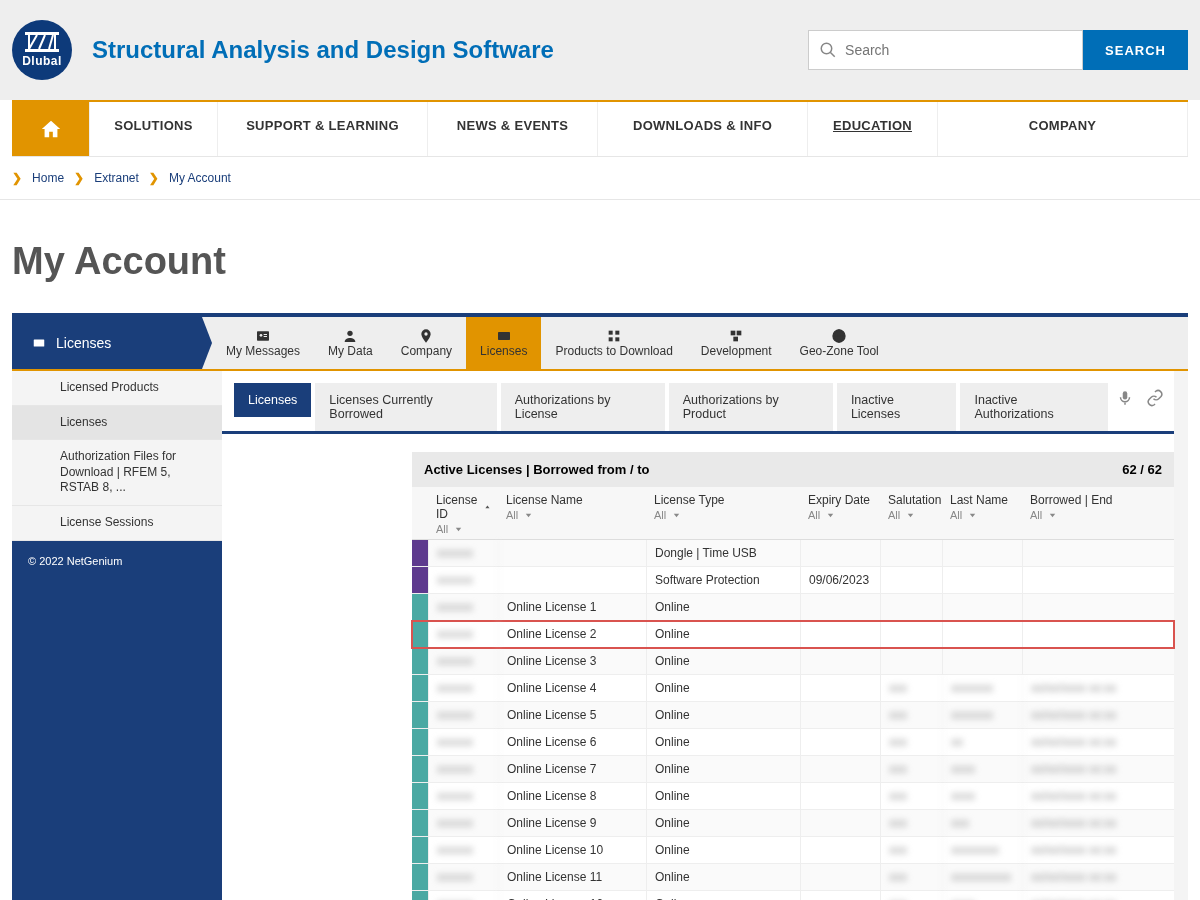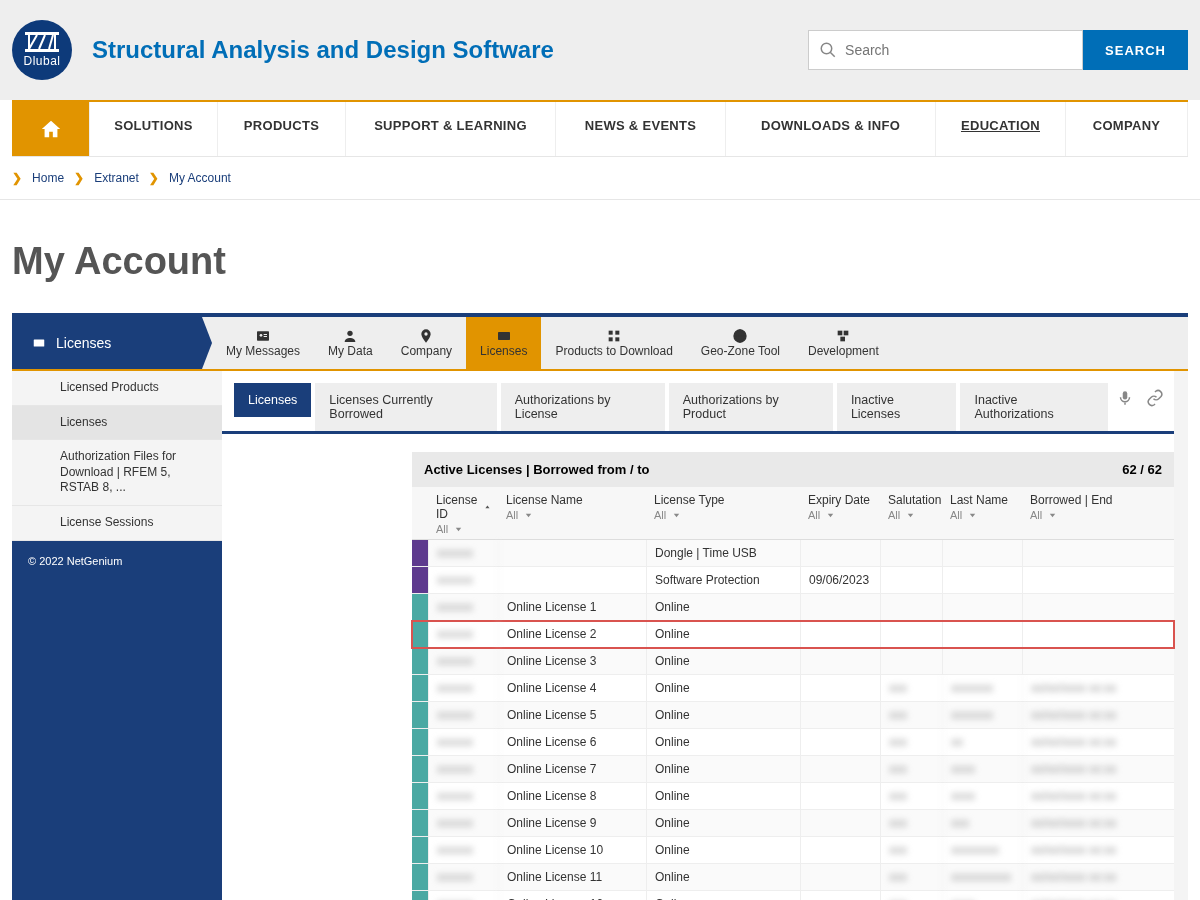--- a/index.html
+++ b/index.html
@@ -3,21 +3,21 @@
 <meta charset="utf-8">
 <style>
   * { box-sizing: border-box; margin: 0; padding: 0; }
   body { font-family: Arial, Helvetica, sans-serif; font-size: 13px; color: #333; background: #fff; width: 1200px; }
 
   
   .top-header { display: flex; align-items: center; padding: 20px 12px 20px 12px; background: #eee; }
   .logo { width: 60px; height: 60px; border-radius: 50%; background: #0d3a7a; display: flex; flex-direction: column; align-items: center; justify-content: center; margin-right: 20px; flex-shrink: 0;}
   .logo-icon { width: 34px; height: 20px; position: relative; margin-bottom: 2px;}
   .logo-icon svg { display:block;}
-  .logo-text { color: #fff; font-size: 12px; font-weight: normal; letter-spacing: 0.5px;}
+  .logo-text { color: #fff; font-size: 12px; font-weight: bold; letter-spacing: 0.5px;}
   .site-title { color: #006eb7; font-size: 24px; font-weight: 600; flex: 1; }
   .search-wrap { display: flex; align-items: stretch; height: 40px; }
   .search-box { display: flex; align-items: center; background: #fff; border: 1px solid #ccc; width: 275px; padding: 0 10px; }
   .search-box svg { width: 20px; height: 20px; opacity: .7; }
   .search-box input { border: none; outline: none; font-size: 14px; margin-left: 8px; width: 100%; background: transparent;}
   .search-btn { background: #006eb7; color: #fff; border: none; padding: 0 22px; font-size: 13px; font-weight: bold; letter-spacing: 1px; cursor: pointer; }
 
   
   .main-nav { display: flex; background: #fff; border-top: 2px solid #e19400; border-bottom: 1px solid #e6e6e6; margin: 0 12px;}
   .main-nav > div { padding: 16px 0; text-align: center; border-right: 1px solid #eee; font-weight: bold; font-size: 13px; color: #333; letter-spacing: 0.3px; cursor: pointer; }
@@ -128,21 +128,20 @@
   </div>
 </div>
 
 <div class="main-nav">
   <div class="nav-home">
     <svg viewBox="0 0 24 24">
         <path d="M12 3l10 9h-3v9h-5v-6h-4v6H5v-9H2z"></path>
       </svg>
   </div>
   <div class="nav-solutions">SOLUTIONS</div>
-  <div class="nav-products">PRODUCTS</div>
   <div class="nav-support">SUPPORT &amp; LEARNING</div>
   <div class="nav-news">NEWS &amp; EVENTS</div>
   <div class="nav-downloads">DOWNLOADS &amp; INFO</div>
   <div class="nav-education">EDUCATION</div>
   <div class="nav-company">COMPANY</div>
 </div>
 
 <div class="breadcrumb">
   <span class="sep">❯</span>
   <span>Home</span>
@@ -195,34 +194,34 @@
   <div class="tab">
     <svg viewBox="0 0 24 24">
         <rect x="4" y="4" width="6" height="6"></rect>
         <rect x="14" y="4" width="6" height="6"></rect>
         <rect x="4" y="14" width="6" height="6"></rect>
         <rect x="14" y="14" width="6" height="6"></rect>
       </svg>
     <span>Products to Download</span>
   </div>
   <div class="tab">
+    <svg viewBox="0 0 24 24">
+        <rect x="4" y="4" width="7" height="7"></rect>
+        <rect x="13" y="4" width="7" height="7"></rect>
+        <rect x="8" y="13" width="7" height="7"></rect>
+      </svg>
+    <span>Development</span>
+  </div>
+  <div class="tab">
     <svg viewBox="0 0 24 24" fill="none" stroke="#333" stroke-width="2">
         <circle cx="12" cy="12" r="9"></circle>
         <ellipse cx="12" cy="12" rx="4" ry="9"></ellipse>
         <line x1="3" y1="12" x2="21" y2="12"></line>
       </svg>
     <span>Geo-Zone Tool</span>
-  </div>
-  <div class="tab">
-    <svg viewBox="0 0 24 24">
-        <rect x="4" y="4" width="7" height="7"></rect>
-        <rect x="13" y="4" width="7" height="7"></rect>
-        <rect x="8" y="13" width="7" height="7"></rect>
-      </svg>
-    <span>Development</span>
   </div>
 </div>
 
 <div class="content-area">
   <div class="sidebar">
     <div class="sidenav-item">Licensed Products</div>
     <div class="sidenav-item active">Licenses</div>
     <div class="sidenav-item">Authorization Files for Download | RFEM 5, RSTAB 8, ...</div>
     <div class="sidenav-item">License Sessions</div>
     <div class="sidebar-footer">© 2022 NetGenium</div>

